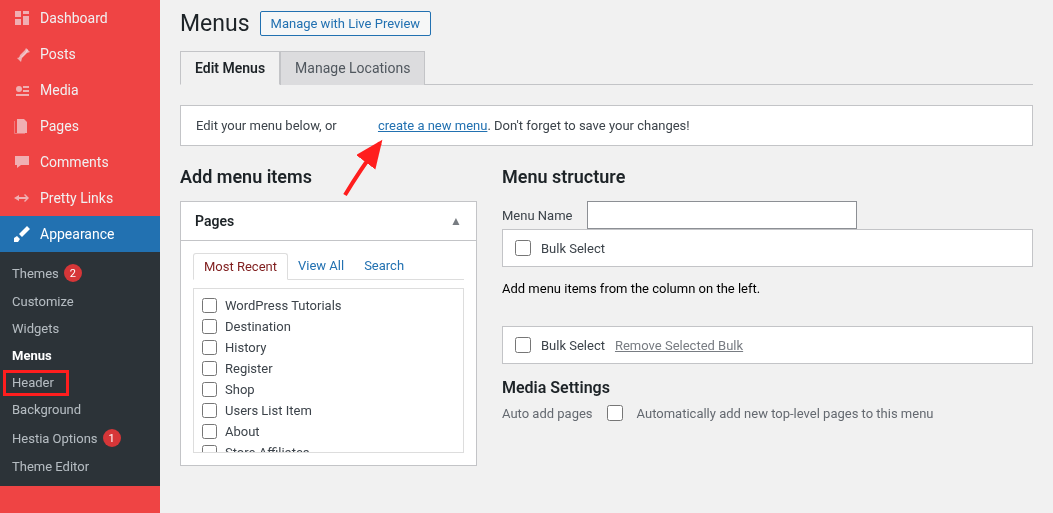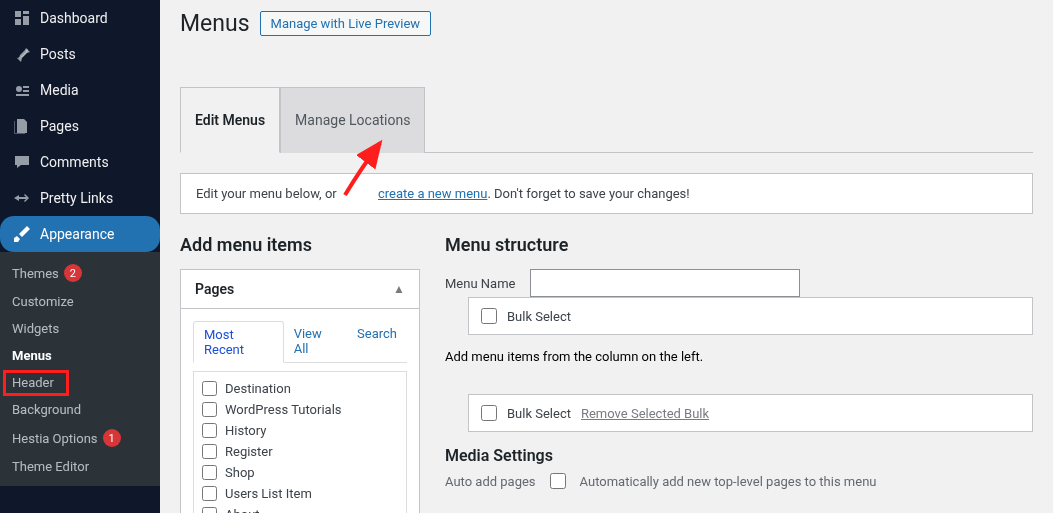--- a/index.html
+++ b/index.html
@@ -1,64 +1,64 @@
 <!DOCTYPE html>
 <html><head>
 <meta charset="utf-8">
 <style>
 * { margin:0; padding:0; box-sizing:border-box; font-family:-apple-system,BlinkMacSystemFont,"Segoe UI",Roboto,Arial,sans-serif; }
 body { background:#f1f1f1; width:1053px; height:513px; overflow:hidden; position:relative; color:#3c434a; }
 
-.sidebar { position:absolute; left:0; top:0; width:160px; height:513px; background:#0f172a; color:#f0f0f1; font-size:14px; }
+.sidebar { position:absolute; left:0; top:0; width:160px; height:513px; background:#ef4444; color:#f0f0f1; font-size:14px; }
 .side-item { display:flex; align-items:center; padding:8px 12px; cursor:pointer; position:relative; }
 .side-item .icon { width:20px; height:20px; margin-right:8px; display:flex; align-items:center; justify-content:center; color:rgba(240,246,252,.6); }
-.side-item.active { background:#2271b1; color:#fff;border-radius:14px; }
+.side-item.active { background:#2271b1; color:#fff; }
 .side-item.active .icon { color:#fff; }
 .side-item.active::after { content:""; position:absolute; right:-8px; top:50%; margin-top:-8px; border:8px solid transparent; border-right-color:#f1f1f1; }
 .side-sub { background:#2c3338; padding:6px 0; }
 .side-sub-item { padding:6px 12px; font-size:13px; cursor:pointer; color:rgba(240,246,252,.7); display:flex; align-items:center; }
 .side-sub-item.current { color:#fff; font-weight:bold; }
 .badge { display:inline-flex; align-items:center; justify-content:center; min-width:18px; height:18px; border-radius:9px; background:#d63638; color:#fff; font-size:11px; margin-left:5px; padding:0 5px; }
 
 .main { position:absolute; left:160px; top:0; right:0; height:513px; padding:10px 20px 0 20px; }
 .title-row { display:flex; align-items:center; gap:10px; margin-bottom:14px; }
 .page-title { font-size:23px; font-weight:400; color:#1d2327; }
 .btn-outline { display:inline-block; padding:4px 10px; border:1px solid #2271b1; color:#2271b1; font-size:13px; cursor:pointer; background:#f6f7f7; border-radius:2px; }
 
 .tabs { border-bottom:1px solid #c3c4c7; display:flex; }
-.tab { padding:24px 14px; border:1px solid #c3c4c7; border-bottom:none; margin-right:0; margin-bottom:-1px; background:#dcdcde; color:#50575e; font-size:14px; cursor:pointer;margin-top:36px; }
+.tab { padding:8px 14px; border:1px solid #c3c4c7; border-bottom:none; margin-right:0; margin-bottom:-1px; background:#dcdcde; color:#50575e; font-size:14px; cursor:pointer; }
 .tab.active { background:#f1f1f1; border-bottom:1px solid #f1f1f1; color:#1d2327; font-weight:600; }
 
 .notice { border:1px solid #c3c4c7; background:#fff; margin:20px 0 20px 0; padding:12px 15px; font-size:13px; color:#3c434a; }
 .notice a { color:#2271b1; text-decoration:underline;margin-left:38px; }
 
 .columns { display:flex; gap:25px; }
-.col-left { width:240px; }
+.col-left { width:297px; }
 .col-right { flex:1; min-width:0; }
 .section-h { font-size:18px; color:#1d2327; margin-bottom:14px; font-weight:600; }
 
 .accordion { border:1px solid #c3c4c7; background:#fff; }
 .acc-head { background:#fff; border-bottom:1px solid #c3c4c7; padding:11px 14px; font-weight:600; font-size:14px; display:flex; justify-content:space-between; align-items:center; color:#1d2327; }
 .acc-head .tri { font-size:12px; color:#787c82; }
 .acc-body { padding:12px; }
 .inner-tabs { display:flex; gap:0; border-bottom:1px solid #ddd; margin-bottom:8px; font-size:13px; }
 .inner-tab { padding:5px 10px; color:#2271b1; cursor:pointer; }
-.inner-tab.active { border:1px solid #ddd; border-bottom:1px solid #fff; margin-bottom:-1px; color:#1d4ed8; border-radius:3px 3px 0 0; }
+.inner-tab.active { border:1px solid #ddd; border-bottom:1px solid #fff; margin-bottom:-1px; color:#7f1d1d; border-radius:3px 3px 0 0; }
 .page-list { height:165px; overflow-y:scroll; border:1px solid #ddd; padding:6px 4px; }
 .page-list::-webkit-scrollbar { width:16px; }
 .page-list::-webkit-scrollbar-track { background:#f0f0f0; }
 .page-list::-webkit-scrollbar-thumb { background:#c1c1c1; border:3px solid #f0f0f0; border-radius:8px; }
 .page-item { display:flex; align-items:center; padding:3px 4px; font-size:13px; }
 .page-item input { margin-right:8px; width:15px; height:15px; }
 
 .form-row { display:flex; align-items:center; }
 .form-row label { width:85px; font-size:13px; }
 .form-row input[type=text] { width:270px; padding:2px 6px; border:1px solid #8c8f94; font-size:14px; height:28px; }
 
-.bulk-row { border:1px solid #c3c4c7; background:#fff; padding:10px 12px; display:flex; align-items:center; gap:10px; font-size:13px; margin-bottom:14px;margin-left:23px; }
+.bulk-row { border:1px solid #c3c4c7; background:#fff; padding:10px 12px; display:flex; align-items:center; gap:10px; font-size:13px; margin-bottom:14px; }
 .bulk-row input[type=checkbox] { width:16px; height:16px; }
 .info-text { font-size:13px; color:#000000; margin-bottom:30px; }
 .strike { color:#787c82; text-decoration:underline; }
 
 .menu-settings-h { font-size:16px; font-weight:600; margin:12px 0 8px; color:#1d2327; }
 .ms-row { display:flex; align-items:center; gap:14px; font-size:13px; color:#646970; }
 .ms-row input[type=checkbox] { width:16px; height:16px; }
 
 .arrow-svg { position:absolute; left:330px; top:135px; pointer-events:none; }
 
@@ -188,25 +188,25 @@
         </div>
         <div class="acc-body">
           <div class="inner-tabs">
             <div class="inner-tab active">Most Recent</div>
             <div class="inner-tab">View All</div>
             <div class="inner-tab">Search</div>
           </div>
           <div class="page-list">
             <label class="page-item">
                 <input type="checkbox" style="">
+                <span>WordPress Tutorials</span>
+              </label>
+            <label class="page-item">
+                <input type="checkbox" style="">
                 <span>Destination</span>
-              </label>
-            <label class="page-item">
-                <input type="checkbox" style="">
-                <span>WordPress Tutorials</span>
               </label>
             <label class="page-item">
                 <input type="checkbox" style="">
                 <span>History</span>
               </label>
             <label class="page-item">
                 <input type="checkbox" style="">
                 <span>Register</span>
               </label>
             <label class="page-item">

